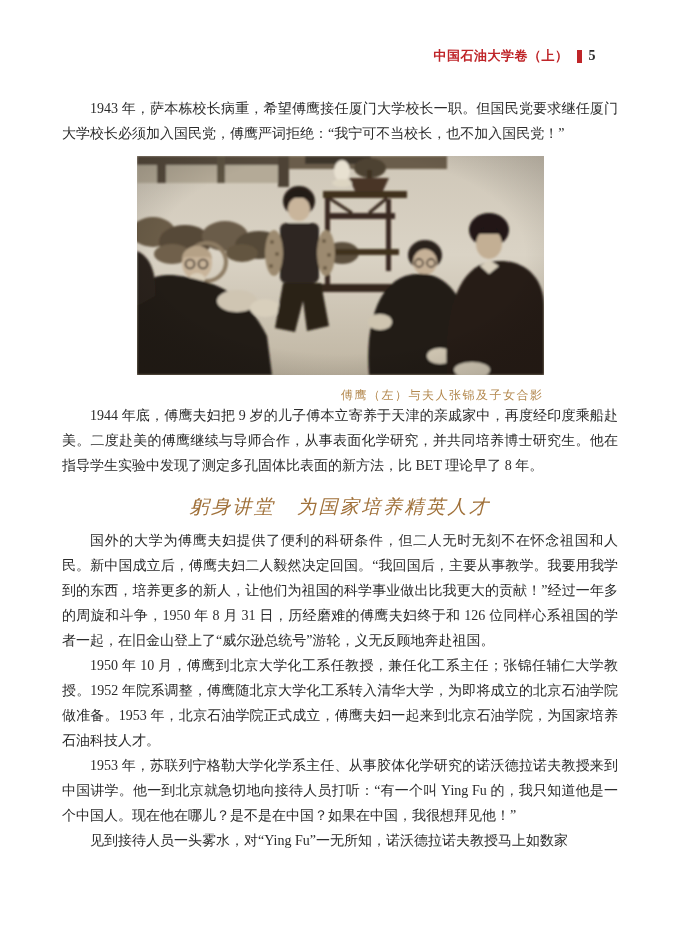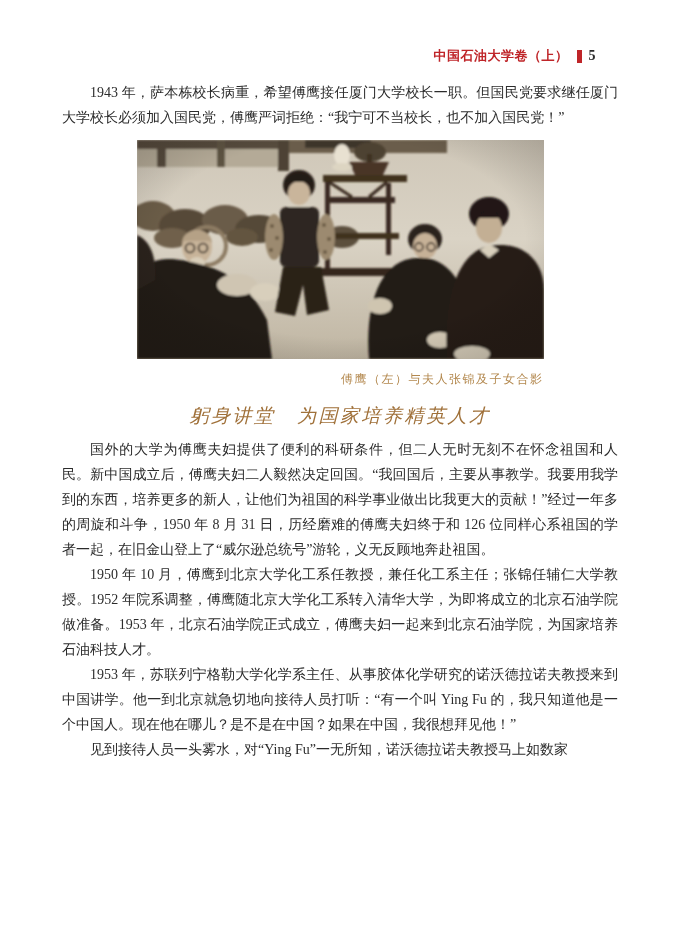--- a/index.html
+++ b/index.html
@@ -26,21 +26,21 @@
     margin:0 7px 0 8px;
   }
   .header .pagenum {
     color:#2b2b2b;
     font-size:14px;
     font-weight:bold;
   }
   
   .content {
     position:absolute;
-    left:62px; top:80px;
+    left:62px; top:96px;
     width:556px;
     color:#2b2b2b;
     font-size:14px;
     line-height:25px;
     text-align:justify;
   }
   .content p { margin:0; text-indent:2em; }
   .p-after-figure { margin-top:30px; }
 
   figure.photo {
@@ -175,20 +175,21 @@
           <path d="M338,84 a14,13 0 0 1 28,0 l-2,-6 -24,0 Z" fill="#201913"></path>
           <path d="M310,219 C306,160 320,112 352,106 C385,100 407,120 407,150 L407,219 Z" fill="#261e17"></path>
           <path d="M352,104 l10,6 -10,8 -9,-8 Z" fill="#d8cfbc"></path>
           <ellipse cx="335" cy="214" rx="18" ry="8" fill="#d8cfbc"></ellipse>
         </g>
         <rect width="407" height="219" fill="url(#vig)"></rect>
       </svg>
       <figcaption class="caption">傅鹰（左）与夫人张锦及子女合影</figcaption>
     </figure>
 
+    <p class="p-after-figure">1944 年底，傅鹰夫妇把 9 岁的儿子傅本立寄养于天津的亲戚家中，再度经印度乘船赴美。二度赴美的傅鹰继续与导师合作，从事表面化学研究，并共同培养博士研究生。他在指导学生实验中发现了测定多孔固体比表面的新方法，比 BET 理论早了 8 年。</p>
 
     <h2 class="section-heading">躬身讲堂　为国家培养精英人才</h2>
 
     <p>国外的大学为傅鹰夫妇提供了便利的科研条件，但二人无时无刻不在怀念祖国和人民。新中国成立后，傅鹰夫妇二人毅然决定回国。“我回国后，主要从事教学。我要用我学到的东西，培养更多的新人，让他们为祖国的科学事业做出比我更大的贡献！”经过一年多的周旋和斗争，1950 年 8 月 31 日，历经磨难的傅鹰夫妇终于和 126 位同样心系祖国的学者一起，在旧金山登上了“威尔逊总统号”游轮，义无反顾地奔赴祖国。</p>
     <p>1950 年 10 月，傅鹰到北京大学化工系任教授，兼任化工系主任；张锦任辅仁大学教授。1952 年院系调整，傅鹰随北京大学化工系转入清华大学，为即将成立的北京石油学院做准备。1953 年，北京石油学院正式成立，傅鹰夫妇一起来到北京石油学院，为国家培养石油科技人才。</p>
     <p>1953 年，苏联列宁格勒大学化学系主任、从事胶体化学研究的诺沃德拉诺夫教授来到中国讲学。他一到北京就急切地向接待人员打听：“有一个叫 Ying Fu 的，我只知道他是一个中国人。现在他在哪儿？是不是在中国？如果在中国，我很想拜见他！”</p>
     <p>见到接待人员一头雾水，对“Ying Fu”一无所知，诺沃德拉诺夫教授马上如数家</p>
 
   </div>
 </div>

